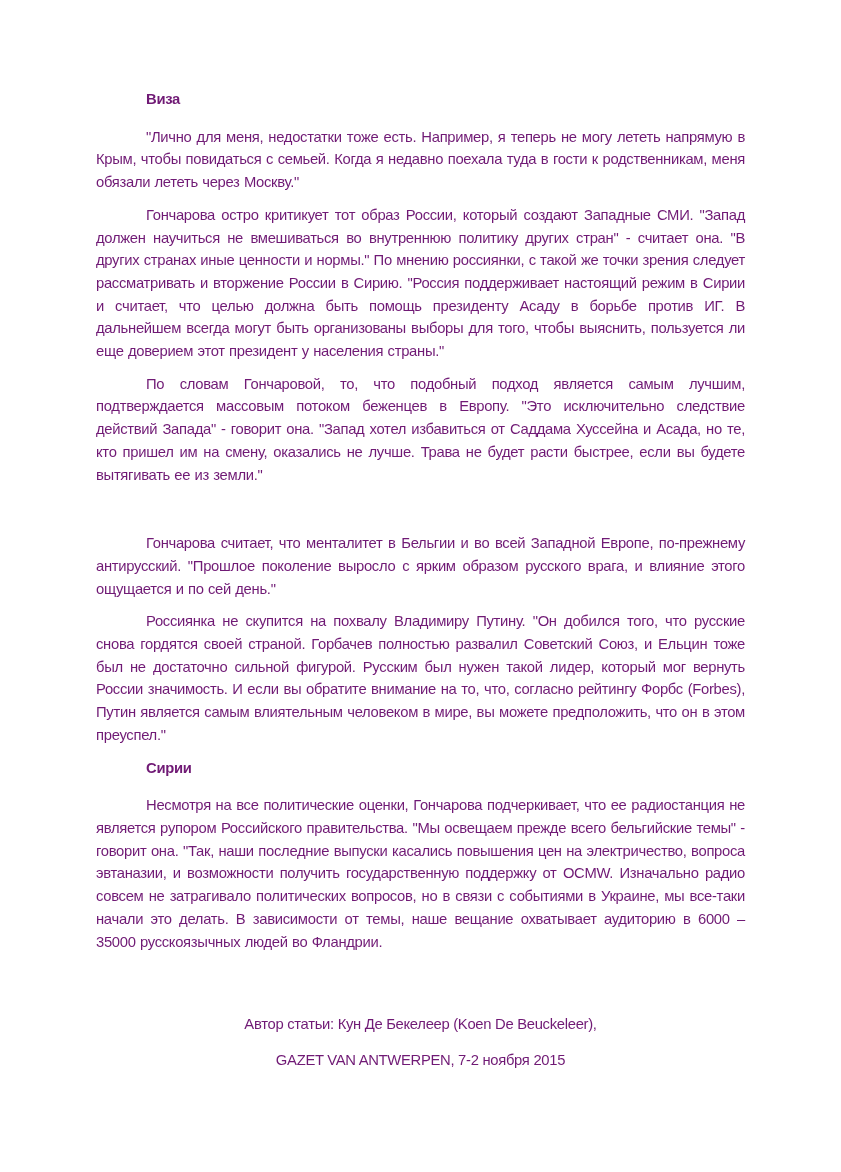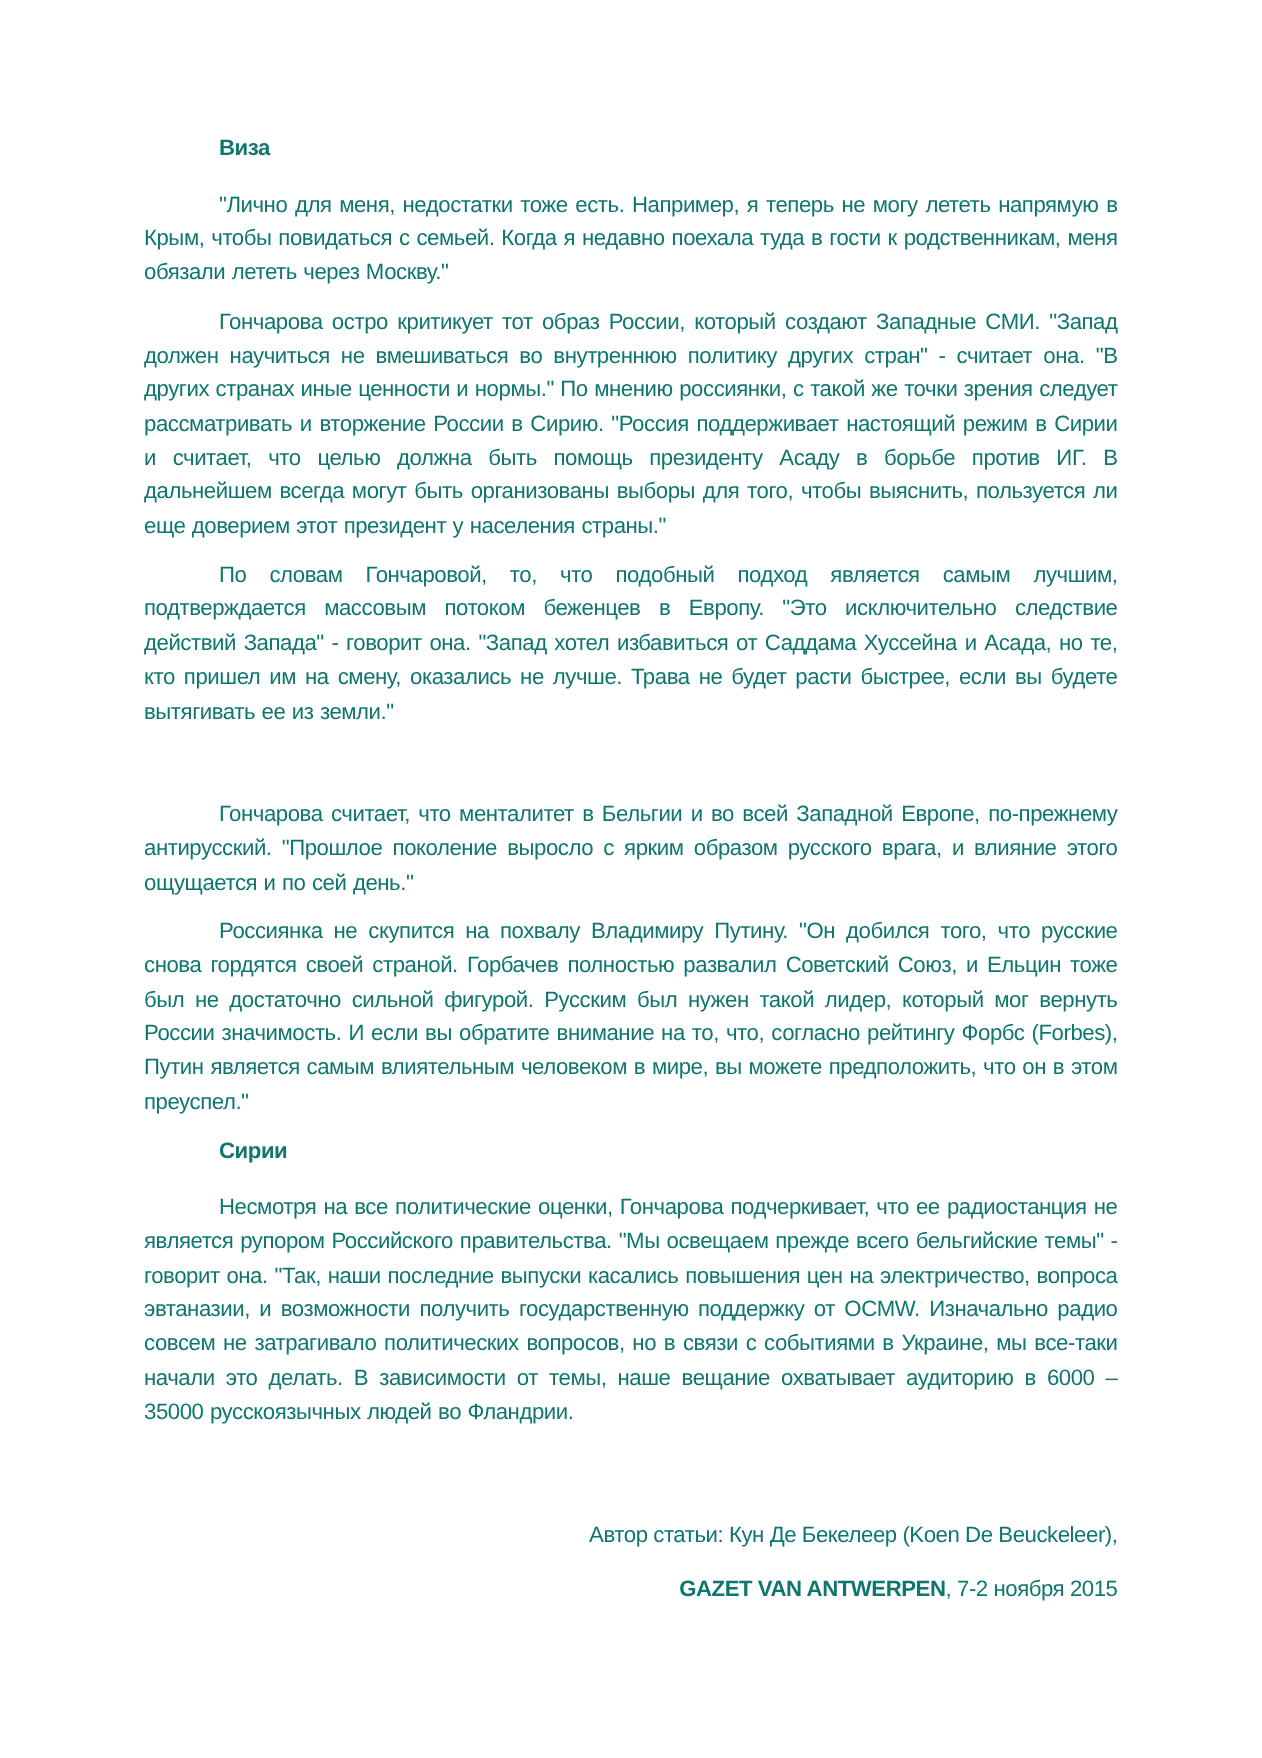--- a/index.html
+++ b/index.html
@@ -12,21 +12,21 @@
     box-sizing: border-box;
     width: 841px;
     min-height: 1172px;
     margin: 0 auto;
     background: #ffffff;
     padding: 88px 96px 40px 96px;
     font-family: "Liberation Sans", "DejaVu Sans", sans-serif;
     font-size: 14.8px;
     letter-spacing: -0.3px;
     line-height: 22.7px;
-    color: #0f766e;
+    color: #701a75;
   }
   .heading {
     font-size: 14.8px;
     font-weight: 700;
     margin: 8px 0 15px 0;
     text-indent: 50px;
   }
   .heading.first {
     margin-top: 0;
   }
@@ -37,25 +37,25 @@
     word-spacing: 0.5px;
   }
   .blank-line-lg {
     height: 36px;
   }
   .blank-line-xl {
     height: 50px;
   }
   .meta {
     margin: 0 0 13px 0;
-    text-align: right;
+    text-align: center;
     text-indent: 0;
   }
   .bold {
-    font-weight: 700;
+    font-weight: 400;
   }
 </style>
 </head>
 <body>
 
 <div class="page">
 
   <p class="heading first">Виза</p>
 
   <p class="para">"Лично для меня, недостатки тоже есть. Например, я теперь не могу лететь напрямую в Крым, чтобы повидаться с семьей. Когда я недавно поехала туда в гости к родственникам, меня обязали лететь через Москву."</p>

